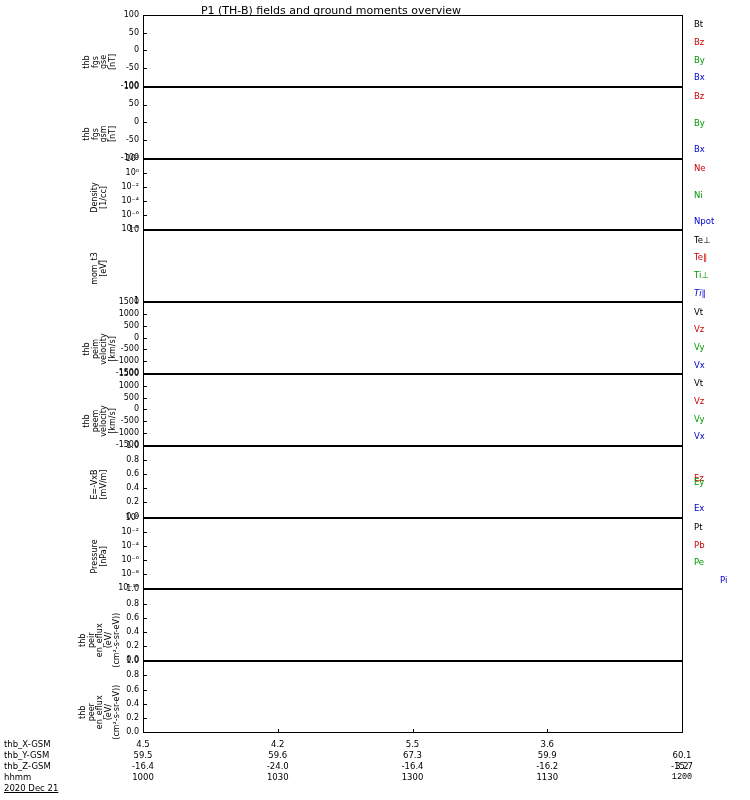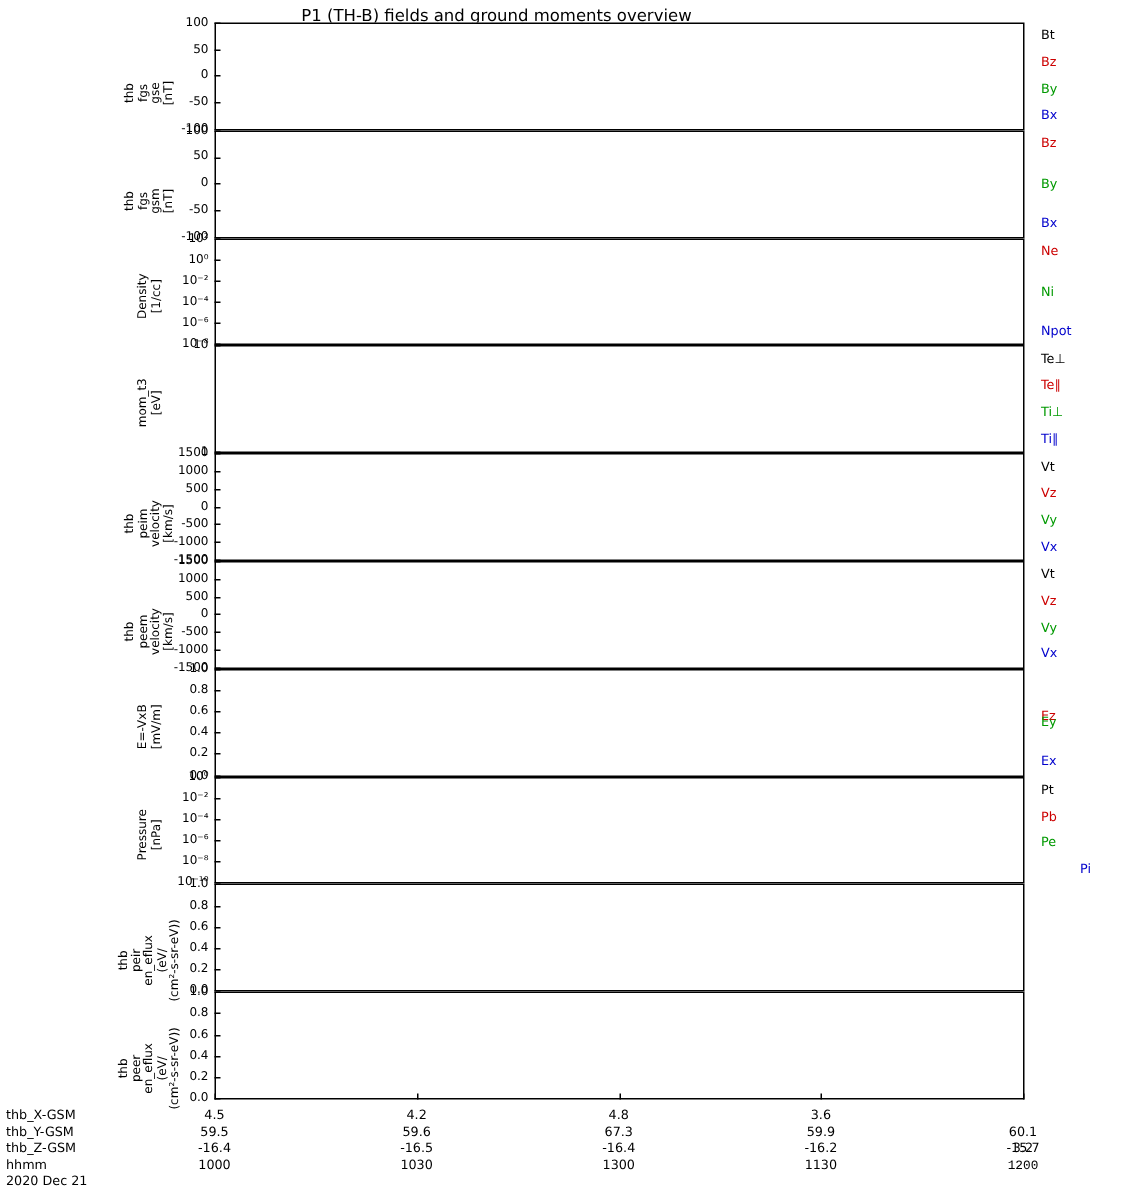--- a/index.html
+++ b/index.html
@@ -86,21 +86,21 @@
     <div class="tickmark" style="left: 143px; top: 230.4px; width: 4px; height: 1px;"></div>
     <div class="tickmark" style="left: 143px; top: 301.2px; width: 4px; height: 1px;"></div>
     <div class="ytickwrap" style="left: 99px; top: 230.4px; height: 71.8px;">
       <span class="ytick" style="top: -4px; text-align: center;">10</span>
       <span class="ytick" style="top: 66.8px;">1</span>
     </div>
     <div class="ylab" style="width: 71.8px; left: 64.1px; top: 260.3px; transform: rotate(-90deg); line-height: 8.5px;"><span>mom_t3</span><br><span>[eV]</span></div>
     <div class="legend" style="top: 235.734px; color: rgb(0, 0, 0);">Te⊥</div>
     <div class="legend" style="top: 253.445px; color: rgb(204, 0, 0);">Te∥</div>
     <div class="legend" style="top: 271.155px; color: rgb(0, 153, 0);">Ti⊥</div>
-    <div class="legend" style="top: 288.866px; color: rgb(0, 0, 204);">Ti∥</div>
+    <div class="legend" style="top: 288.866px; color: rgb(0, 0, 204); font-style: italic;">Ti∥</div>
     <div class="panel" style="top: 302.2px; height: 71.8px;"></div>
     <div class="tickmark" style="left: 143px; top: 302.2px; width: 4px; height: 1px;"></div>
     <div class="tickmark" style="left: 143px; top: 314px; width: 4px; height: 1px;"></div>
     <div class="tickmark" style="left: 143px; top: 325.8px; width: 4px; height: 1px;"></div>
     <div class="tickmark" style="left: 143px; top: 337.6px; width: 4px; height: 1px;"></div>
     <div class="tickmark" style="left: 143px; top: 349.4px; width: 4px; height: 1px;"></div>
     <div class="tickmark" style="left: 143px; top: 361.2px; width: 4px; height: 1px;"></div>
     <div class="tickmark" style="left: 143px; top: 373px; width: 4px; height: 1px;"></div>
     <div class="ytickwrap" style="left: 99px; top: 302.2px; height: 71.8px;">
       <span class="ytick" style="top: -4px;">1500</span>
@@ -210,35 +210,35 @@
     </div>
     <div class="ylab" style="width: 71.8px; left: 64.1px; top: 691.1px; transform: rotate(-90deg); line-height: 8.5px;"><span>thb</span><br><span>peer</span><br><span>en_eflux</span><br><span>(eV/</span><br><span>(cm²-s-sr-eV))</span></div>
     <div class="tickmark" style="left: 143px; top: 729px; width: 1px; height: 4px;"></div>
     <div class="tickmark" style="left: 277.75px; top: 729px; width: 1px; height: 4px;"></div>
     <div class="tickmark" style="left: 412.5px; top: 729px; width: 1px; height: 4px;"></div>
     <div class="tickmark" style="left: 547.25px; top: 729px; width: 1px; height: 4px;"></div>
     <div class="tickmark" style="left: 682px; top: 729px; width: 1px; height: 4px;"></div>
     <div class="xrowlabel" style="top: 739px;">thb_X-GSM</div>
     <div class="xcell" style="top: 739px; left: 143px;">4.5</div>
     <div class="xcell" style="top: 739px; left: 277.75px;">4.2</div>
-    <div class="xcell" style="top: 739px; left: 412.5px;">4.8</div>
+    <div class="xcell" style="top: 739px; left: 412.5px;">5.5</div>
     <div class="xcell" style="top: 739px; left: 547.25px;">3.6</div>
     <div class="xcell" style="top: 761px; left: 682px;">3.2</div>
     <div class="xrowlabel" style="top: 750px;">thb_Y-GSM</div>
     <div class="xcell" style="top: 750px; left: 143px;">59.5</div>
     <div class="xcell" style="top: 750px; left: 277.75px;">59.6</div>
     <div class="xcell" style="top: 750px; left: 412.5px;">67.3</div>
     <div class="xcell" style="top: 750px; left: 547.25px;">59.9</div>
     <div class="xcell" style="top: 750px; left: 682px;">60.1</div>
     <div class="xrowlabel" style="top: 761px;">thb_Z-GSM</div>
     <div class="xcell" style="top: 761px; left: 143px;">-16.4</div>
-    <div class="xcell" style="top: 761px; left: 277.75px;">-16.5</div>
+    <div class="xcell" style="top: 761px; left: 277.75px;">-24.0</div>
     <div class="xcell" style="top: 761px; left: 412.5px;">-16.4</div>
     <div class="xcell" style="top: 761px; left: 547.25px;">-16.2</div>
     <div class="xcell" style="top: 761px; left: 682px;">-15.7</div>
     <div class="xrowlabel" style="top: 772px;">hhmm</div>
     <div class="xcell" style="top: 772px; left: 143px;">1000</div>
     <div class="xcell" style="top: 772px; left: 277.75px;">1030</div>
     <div class="xcell" style="top: 772px; left: 412.5px;">1300</div>
     <div class="xcell" style="top: 772px; left: 547.25px;">1130</div>
     <div class="xcell" style="top: 772px; left: 682px; font-family: Liberation Mono, monospace;">1200</div>
-    <div class="footer" style="top: 783px;">2020 Dec 21</div>
+    <div class="footer" style="top: 783px; text-decoration: underline;">2020 Dec 21</div>
   </div>
 
 </body></html>

